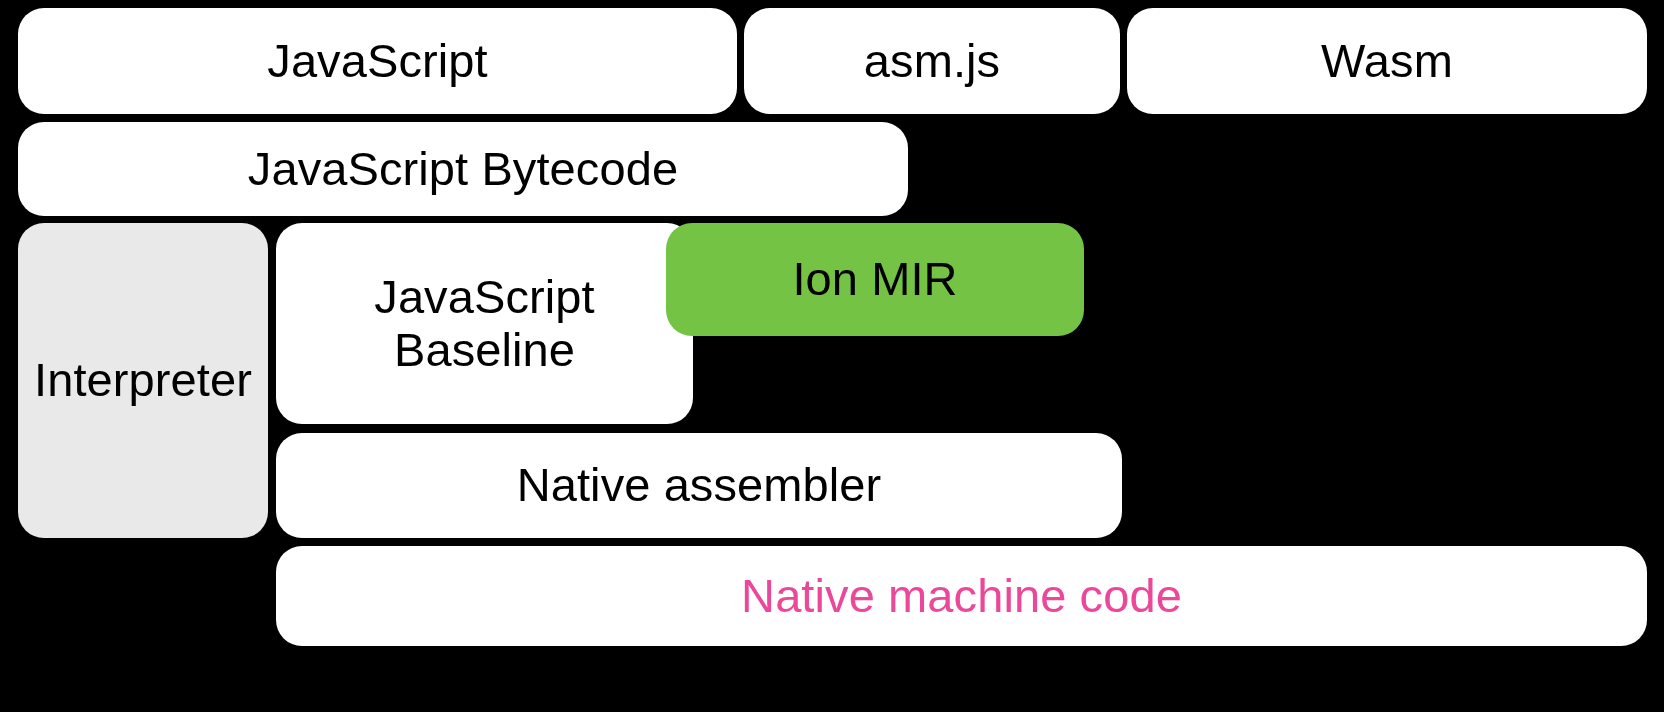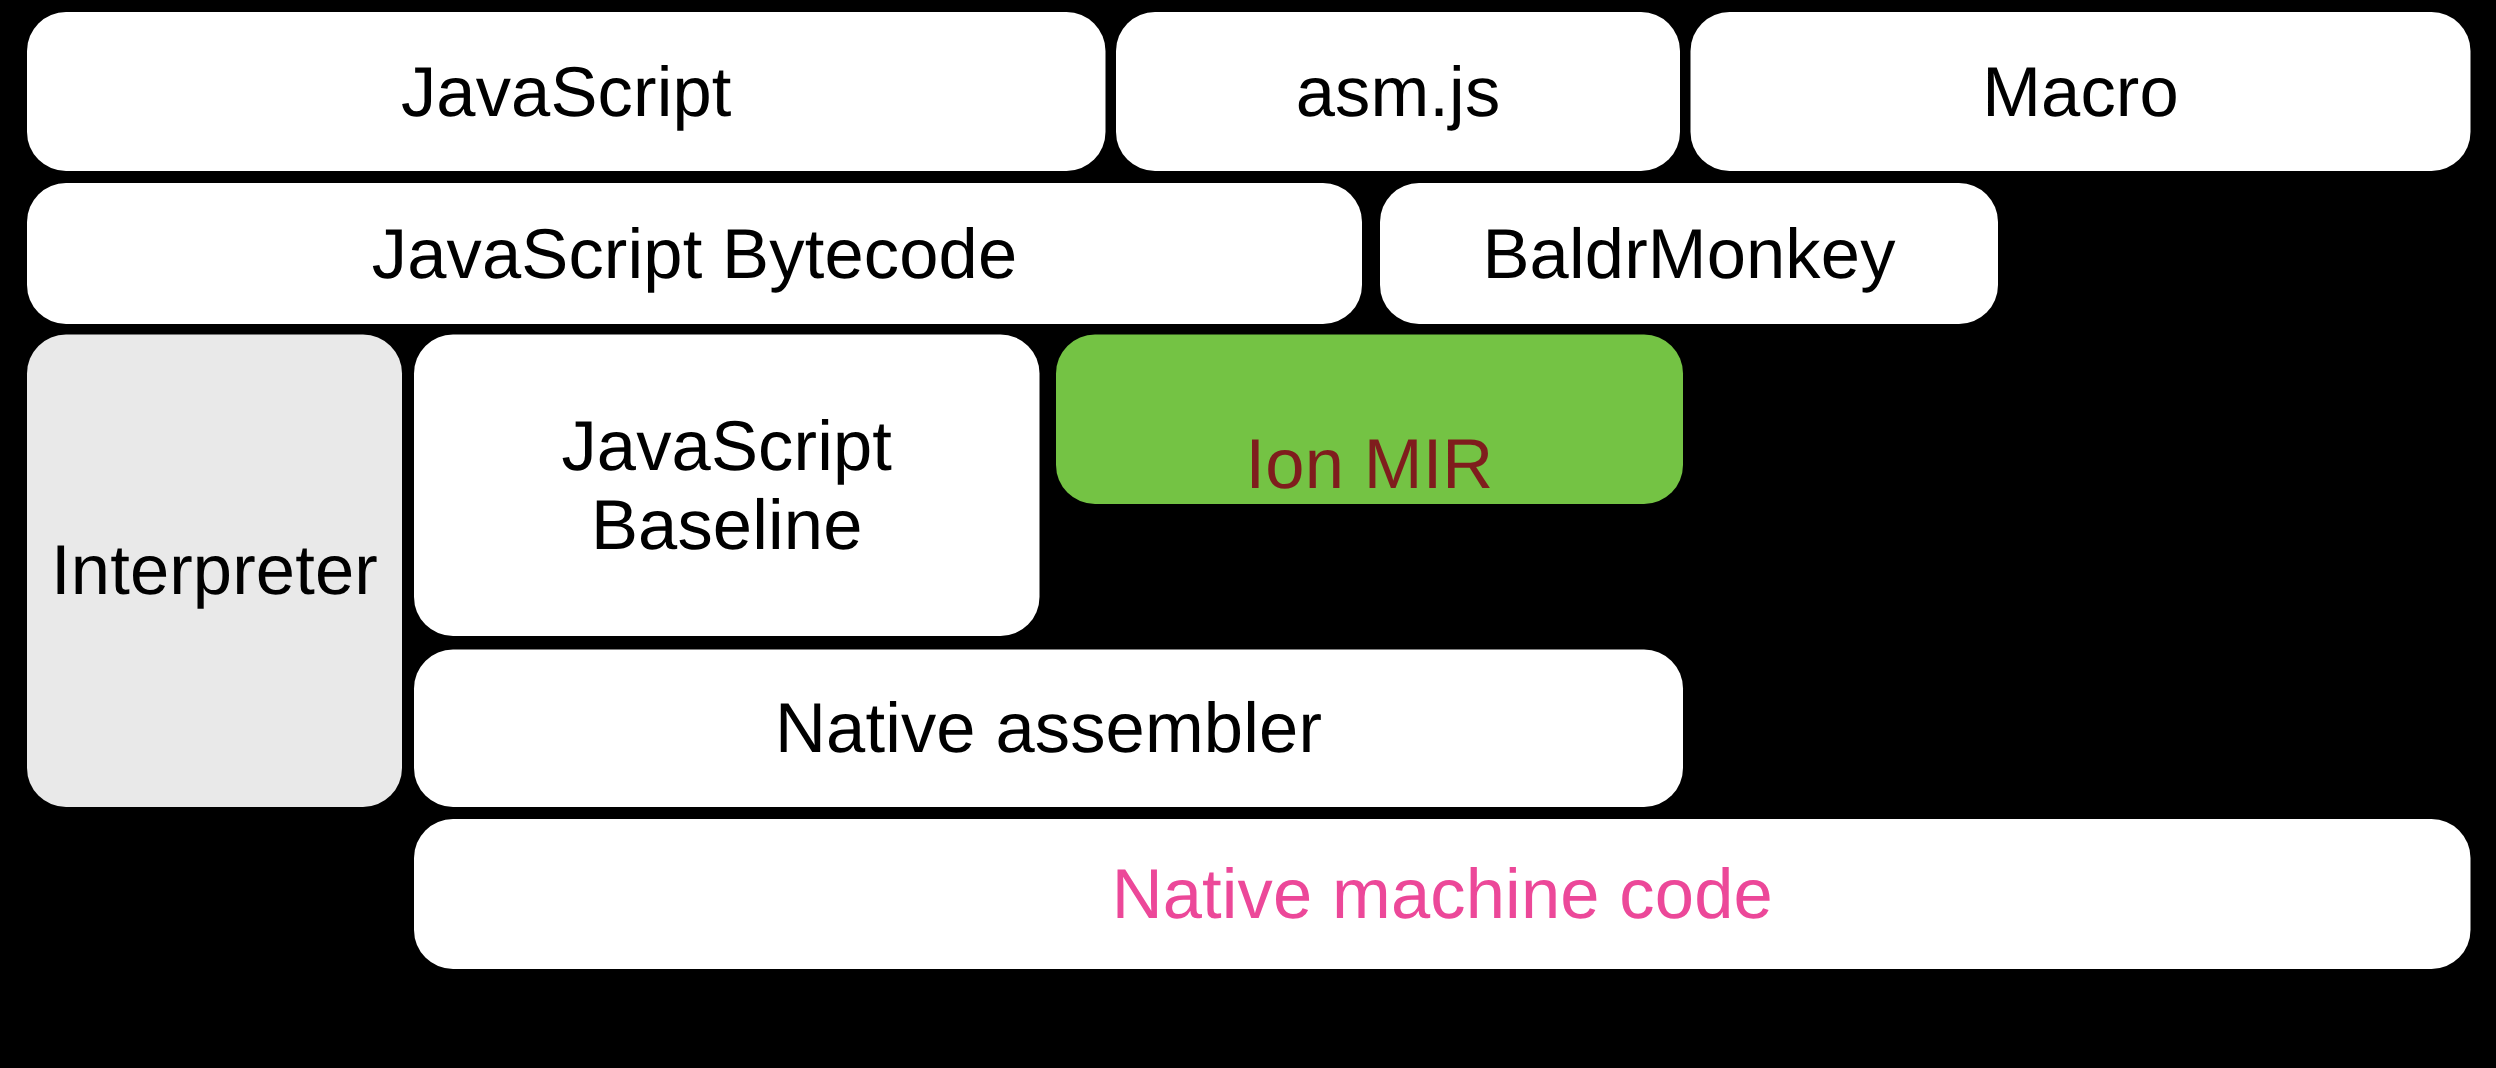--- a/index.html
+++ b/index.html
@@ -40,22 +40,21 @@
   .fill-grey   { background: #e9e9e9; }
   .fill-green  { background: #74c344; }
   .fill-pink   { background: #f87b90; }
 </style>
 </head>
 <body>
 
 <div id="stage" style="background: rgb(0, 0, 0);">
     <div class="node fill-white" style="left: 18px; top: 8px; width: 719px; height: 106px; color: rgb(0, 0, 0);"><span>JavaScript</span></div>
     <div class="node fill-white" style="left: 744px; top: 8px; width: 376px; height: 106px; color: rgb(0, 0, 0);"><span>asm.js</span></div>
-    <div class="node fill-white" style="left: 1127px; top: 8px; width: 520px; height: 106px; color: rgb(0, 0, 0);"><span>Macro</span></div>
+    <div class="node fill-white" style="left: 1127px; top: 8px; width: 520px; height: 106px; color: rgb(0, 0, 0);"><span>Wasm</span></div>
     <div class="node fill-white" style="left: 18px; top: 122px; width: 890px; height: 94px; color: rgb(0, 0, 0);"><span>JavaScript Bytecode</span></div>
-    <div class="node fill-white" style="left: 920px; top: 122px; width: 412px; height: 94px; color: rgb(0, 0, 0);"><span>BaldrMonkey</span></div>
     <div class="node fill-grey" style="left: 18px; top: 223px; width: 250px; height: 315px; color: rgb(0, 0, 0);"><span>Interpreter</span></div>
     <div class="node fill-white" style="left: 276px; top: 223px; width: 417px; height: 201px; color: rgb(0, 0, 0);"><span>JavaScript
 Baseline</span></div>
-    <div class="node fill-green" style="left: 704px; top: 223px; width: 418px; height: 113px; color: #7f1d1d; align-items: flex-end;"><span>Ion MIR</span></div>
+    <div class="node fill-green" style="left: 666px; top: 223px; width: 418px; height: 113px; color: #000000;"><span>Ion MIR</span></div>
     <div class="node fill-white" style="left: 276px; top: 433px; width: 846px; height: 105px; color: rgb(0, 0, 0);"><span>Native assembler</span></div>
     <div class="node fill-white" style="left: 276px; top: 546px; width: 1371px; height: 100px; color: #ec4899;"><span>Native machine code</span></div>
   </div>
 
 </body></html>

